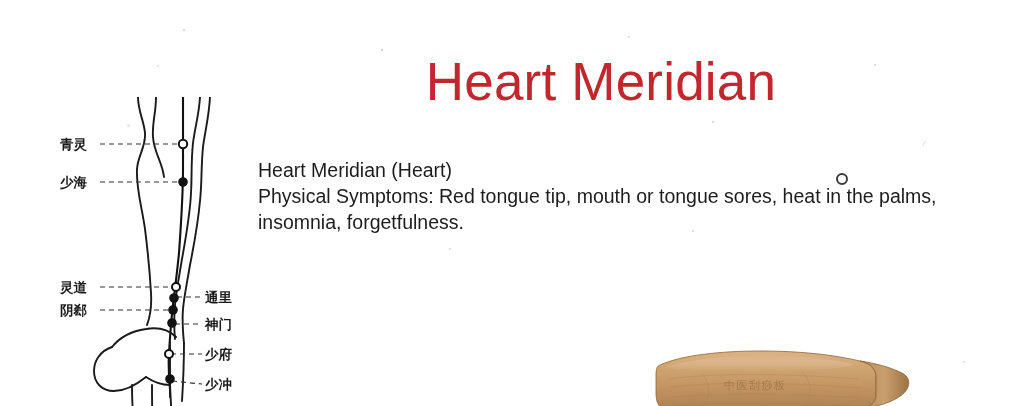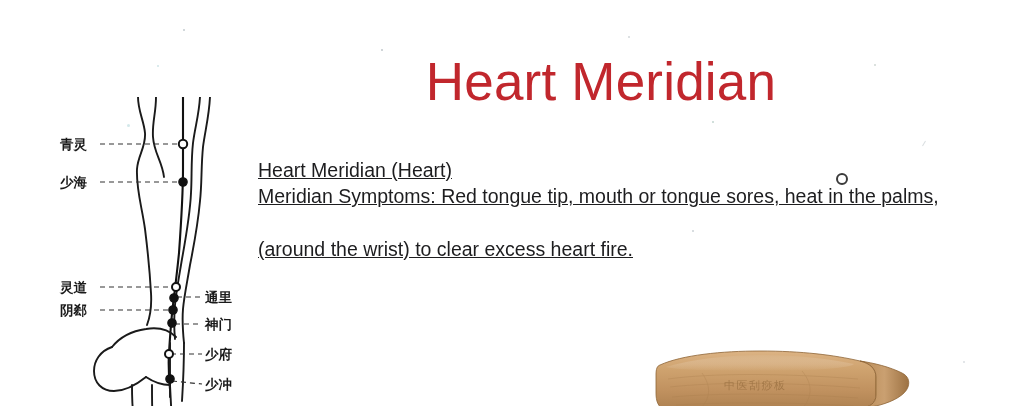--- a/index.html
+++ b/index.html
@@ -38,21 +38,20 @@
 
   
   #body-text {
     position: absolute;
     left: 258px;
     top: 132px;
     width: 762px;
     font-size: 19.5px;
     line-height: 26.2px;
     color: #1d1d1f;
-    text-decoration: underline;
   }
   #body-text p {
     margin: 0;
   }
   .spacer-line {
     height: 26.2px;
   }
 
   
   #diagram {
@@ -168,23 +167,23 @@
 
       <text class="cn-label" x="153" y="205">通里</text>
       <text class="cn-label" x="153" y="232">神门</text>
       <text class="cn-label" x="153" y="262">少府</text>
       <text class="cn-label" x="153" y="292">少冲</text>
     </svg>
   </div>
 
   <div id="body-text">
     <p>Heart Meridian (Heart)</p>
-    <p>Meridian Symptoms: Red tongue tip, mouth or tongue sores, heat in the palms,</p>
+    <p>Physical Symptoms: Red tongue tip, mouth or tongue sores, heat in the palms,</p>
+    <p>insomnia, forgetfulness.</p>
     <div class="spacer-line"></div>
-    <p>(around the wrist) to clear excess heart fire.</p>
   </div>
 
   <div id="gua-sha-tool">
     <svg width="268" height="88" viewBox="0 0 268 88" xmlns="http://www.w3.org/2000/svg">
       <defs>
         <linearGradient id="woodGrad" x1="0" y1="0" x2="0" y2="1">
           <stop offset="0%" stop-color="#dcb384"></stop>
           <stop offset="28%" stop-color="#cfa36f"></stop>
           <stop offset="62%" stop-color="#c0915f"></stop>
           <stop offset="100%" stop-color="#a87c4c"></stop>

